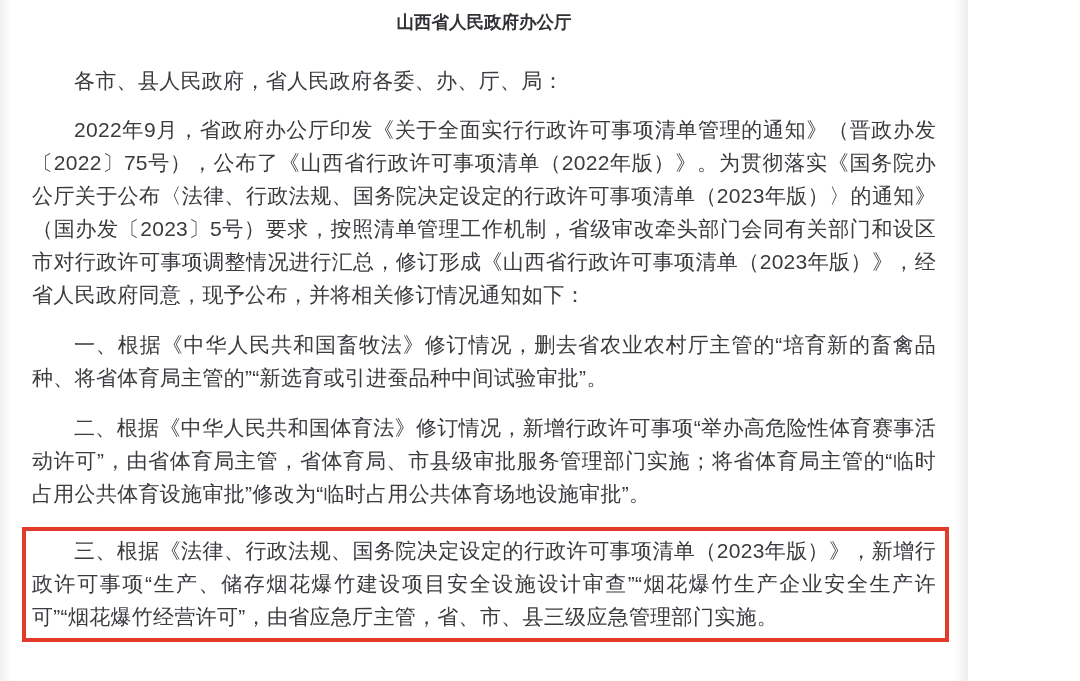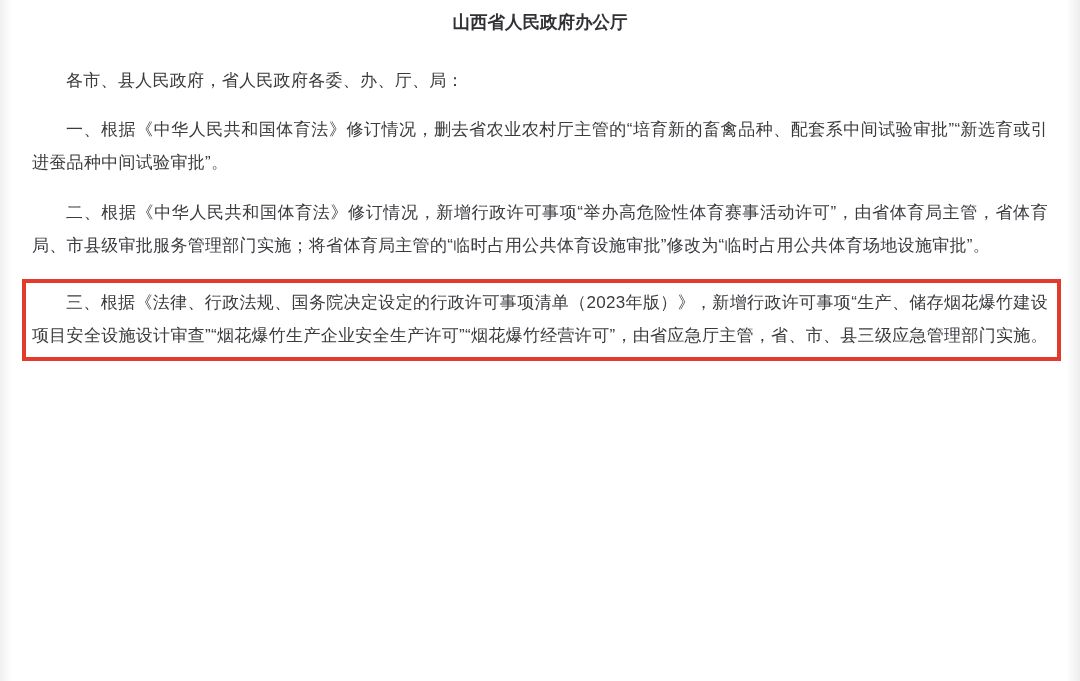--- a/index.html
+++ b/index.html
@@ -9,32 +9,32 @@
     --bg:#ffffff;
   }
   html,body{margin:0;padding:0;}
   body{
     width:1080px;height:681px;
     background:var(--bg);
     font-family:"Liberation Sans","DejaVu Sans",sans-serif;
     color:var(--text);
     overflow:hidden;
   }
-  .page{position:relative;width:1080px;height:681px;background:var(--bg);}
+  .page{position:relative;width:968px;height:681px;background:var(--bg);}
   .doc{padding:10px 32px 0 32px;}
   .title{
     text-align:center;
     font-weight:700;
     font-size:17.5px;
     line-height:24px;
     margin:0 0 30px 0;
     color:var(--title);
   }
   .salutation,.para{
-    font-size:17px;
+    font-size:21px;
     line-height:33px;
     text-align:justify;
     text-indent:2em;
     margin:0 0 17px 0;
     letter-spacing:0.3px;
   }
   .salutation{margin-bottom:16px;}
   .highlight-box{
     border:4px solid var(--red);
     margin:17px -13px 0 -10px;
@@ -51,22 +51,23 @@
 <div class="page">
   <div class="doc">
 
     <div class="title">山西省人民政府办公厅</div>
 
 
 
 
     <p class="salutation">各市、县人民政府，省人民政府各委、办、厅、局：</p>
 
+    <p class="para">2022年9月，省政府办公厅印发《关于全面实行行政许可事项清单管理的通知》（晋政办发〔2022〕75号），公布了《山西省行政许可事项清单（2022年版）》。为贯彻落实《国务院办公厅关于公布〈法律、行政法规、国务院决定设定的行政许可事项清单（2023年版）〉的通知》（国办发〔2023〕5号）要求，按照清单管理工作机制，省级审改牵头部门会同有关部门和设区市对行政许可事项调整情况进行汇总，修订形成《山西省行政许可事项清单（2023年版）》，经省人民政府同意，现予公布，并将相关修订情况通知如下：</p>
 
-    <p class="para">一、根据《中华人民共和国体育法》修订情况，删去省农业农村厅主管的“培育新的畜禽品种、配套系中间试验审批”“新选育或引进蚕品种中间试验审批”。</p>
+    <p class="para">一、根据《中华人民共和国畜牧法》修订情况，删去省农业农村厅主管的“培育新的畜禽品种、将省体育局主管的”“新选育或引进蚕品种中间试验审批”。</p>
 
     <p class="para">二、根据《中华人民共和国体育法》修订情况，新增行政许可事项“举办高危险性体育赛事活动许可”，由省体育局主管，省体育局、市县级审批服务管理部门实施；将省体育局主管的“临时占用公共体育设施审批”修改为“临时占用公共体育场地设施审批”。</p>
 
     <div class="highlight-box">
       <p class="para">三、根据《法律、行政法规、国务院决定设定的行政许可事项清单（2023年版）》，新增行政许可事项“生产、储存烟花爆竹建设项目安全设施设计审查”“烟花爆竹生产企业安全生产许可”“烟花爆竹经营许可”，由省应急厅主管，省、市、县三级应急管理部门实施。</p>
     </div>
 
   </div>
 
   <div class="edge edge-left"></div>

